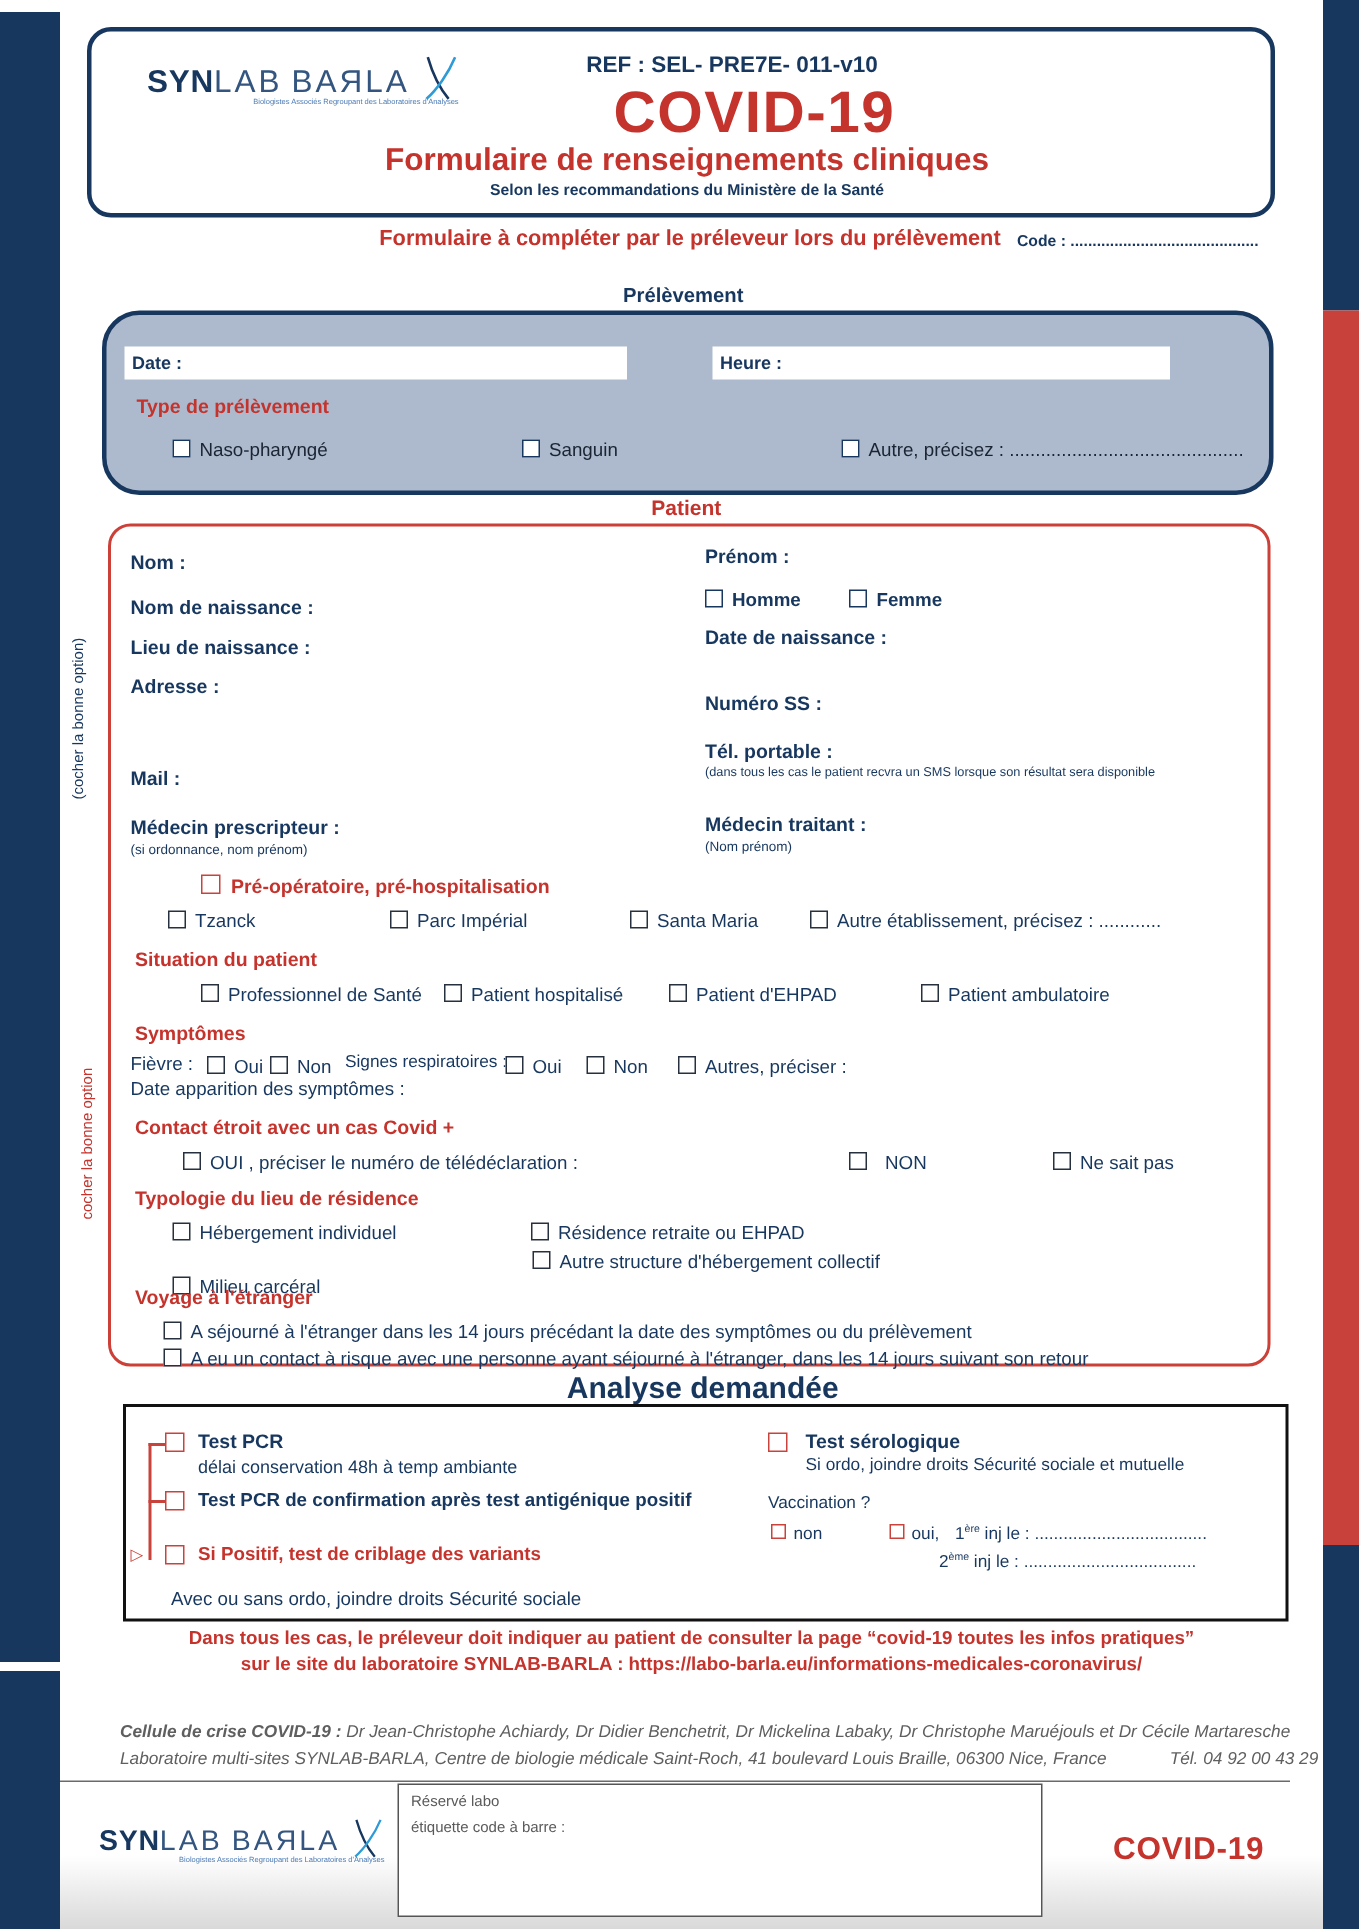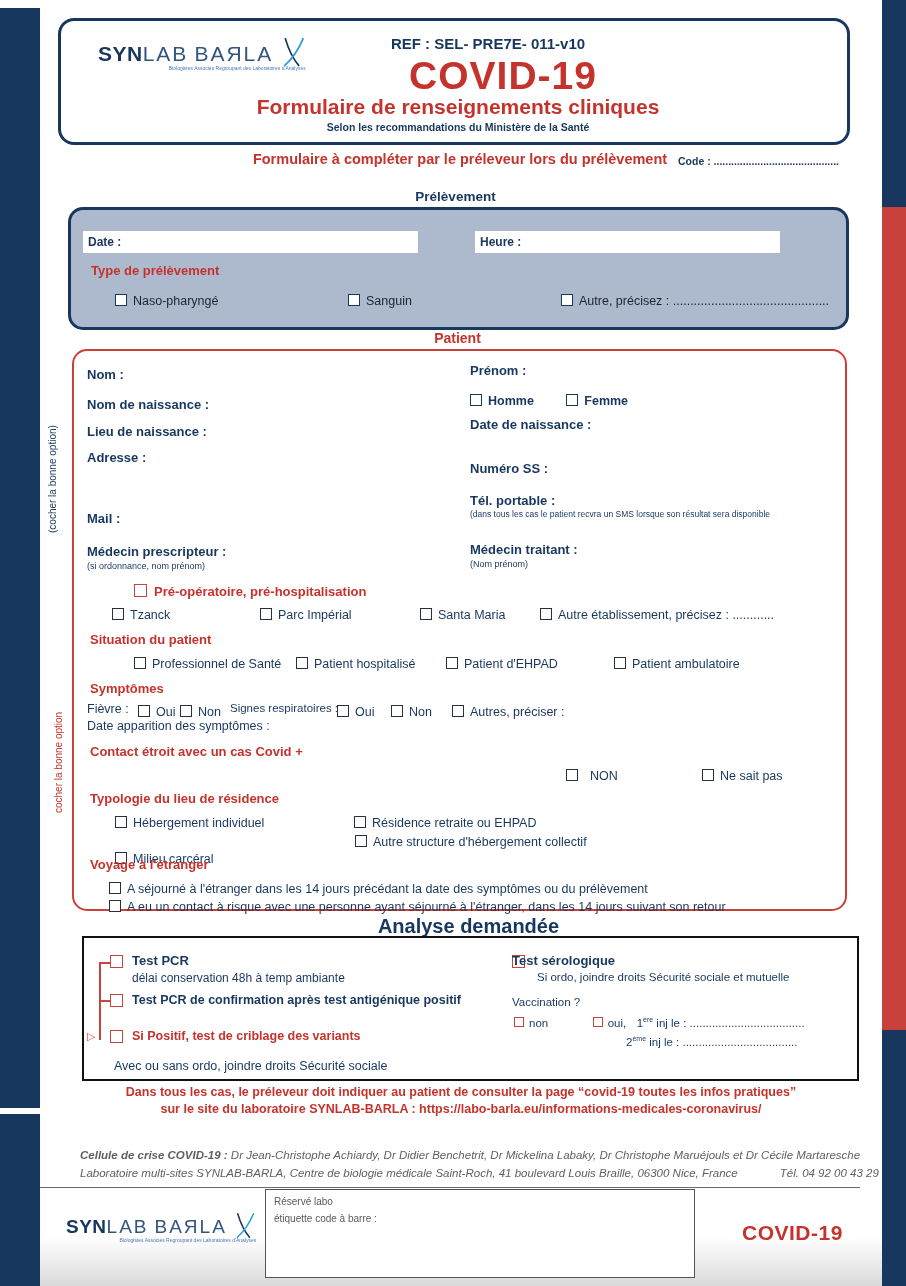--- a/index.html
+++ b/index.html
@@ -22,21 +22,21 @@
       vertical-align:0px;margin-right:5px;}
   
   .hdr-box{position:absolute;left:58px;top:18px;width:786px;height:121px;
            border:3px solid #17375E;border-radius:16px;background:#fff;}
   .logo-syn{font-weight:800;color:#17375E;font-size:21px;letter-spacing:.5px;}
   .logo-rest{font-weight:400;color:#33557F;font-size:21px;letter-spacing:2px;}
   .logo-sp{margin-left:6px;}
   .logo-tag{font-size:5px;color:#4a7ab5;margin-top:-2px;text-align:right;white-space:nowrap;}
   
   .prel-box{position:absolute;left:68px;top:207px;width:775px;height:117px;background:#ADBACD;
-            border:3px solid #17375E;border-radius:15px;}
+            border:3px solid #17375E;border-radius:25px;}
   .white-field{position:absolute;height:22px;background:#fff;font-size:12px;font-weight:bold;
                color:#17375E;line-height:22px;padding-left:5px;box-sizing:border-box;}
   
   .pat-box{position:absolute;left:72px;top:349px;width:771px;height:558px;background:#fff;
            border:2px solid #CC4038;border-radius:15px;}
   .lbl{font-size:13px;font-weight:bold;color:#17375E;white-space:nowrap;}
   .lbl-sm{font-size:9px;color:#17375E;white-space:nowrap;}
   .sec{font-size:13px;font-weight:bold;color:#C5332D;white-space:nowrap;}
   .opt{font-size:12.5px;color:#17375E;white-space:nowrap;}
   .optb{font-size:12.5px;font-weight:bold;color:#17375E;white-space:nowrap;}
@@ -142,20 +142,21 @@
     <div class="abs opt" style="left:13px;top:351px;">Fièvre :</div>
     <div class="abs" style="left:64px;top:351px;"><span class="cb"></span><span class="opt">Oui</span></div>
     <div class="abs" style="left:106px;top:351px;"><span class="cb"></span><span class="opt">Non</span></div>
     <div class="abs opt" style="left:156px;top:351px;font-size:11.5px;">Signes respiratoires :</div>
     <div class="abs" style="left:263px;top:351px;"><span class="cb"></span><span class="opt">Oui</span></div>
     <div class="abs" style="left:317px;top:351px;"><span class="cb"></span><span class="opt">Non</span></div>
     <div class="abs" style="left:378px;top:351px;"><span class="cb"></span><span class="opt">Autres, préciser :</span></div>
     <div class="abs opt" style="left:13px;top:368px;">Date apparition des symptômes :</div>
 
     <div class="abs sec" style="left:16px;top:393px;">Contact étroit avec un cas Covid +</div>
+    <div class="abs" style="left:48px;top:415px;"><span class="cb"></span><span class="opt">OUI , préciser le numéro de télédéclaration :</span></div>
     <div class="abs" style="left:492px;top:415px;"><span class="cb" style="margin-right:12px;"></span><span class="opt">NON</span></div>
     <div class="abs" style="left:628px;top:415px;"><span class="cb"></span><span class="opt">Ne sait pas</span></div>
 
     <div class="abs sec" style="left:16px;top:440px;">Typologie du lieu de résidence</div>
     <div class="abs" style="left:41px;top:462px;"><span class="cb"></span><span class="opt">Hébergement individuel</span></div>
     <div class="abs" style="left:280px;top:462px;"><span class="cb"></span><span class="opt">Résidence retraite ou EHPAD</span></div>
     <div class="abs" style="left:41px;top:470px;margin-top:28px;"><span class="cb"></span><span class="opt">Milieu carcéral</span></div>
     <div class="abs" style="left:281px;top:481px;"><span class="cb"></span><span class="opt">Autre structure d'hébergement collectif</span></div>
 
     <div class="abs sec" style="left:16px;top:506px;">Voyage à l'étranger</div>
@@ -176,21 +177,21 @@
 
     <span class="cbr abs" style="left:26px;top:56px;"></span>
     <div class="abs ana-lbl" style="left:48px;top:55px;font-size:12.5px;">Test PCR de confirmation après test antigénique positif</div>
 
     <span class="cbr abs" style="left:26px;top:92px;"></span>
     <div class="abs" style="left:48px;top:91px;font-size:12.5px;font-weight:bold;color:#C5332D;white-space:nowrap;">Si Positif, test de criblage des variants</div>
 
     <div class="abs ana-txt" style="left:30px;top:121px;font-size:12.5px;">Avec ou sans ordo, joindre droits Sécurité sociale</div>
 
     <span class="cbr abs" style="left:428px;top:17px;"></span>
-    <div class="abs ana-lbl" style="left:428px;top:15px;text-align:center;">Test sérologique</div>
+    <div class="abs ana-lbl" style="left:453px;top:15px;text-align:center;">Test sérologique</div>
     <div class="abs ana-txt" style="left:453px;top:33px;font-size:11.5px;">Si ordo, joindre droits Sécurité sociale et mutuelle</div>
     <div class="abs ana-txt" style="left:428px;top:58px;font-size:11.5px;">Vaccination ?</div>
 
     <div class="abs" style="left:430px;top:75px;white-space:nowrap;">
       <span><span class="cbr-sm"></span><span class="ana-txt" style="font-size:11.5px;">non</span></span>
       <span style="margin-left:40px;"><span class="cbr-sm"></span><span class="ana-txt" style="font-size:11.5px;">oui,</span></span>
       <span class="ana-txt" style="font-size:11.5px;margin-left:6px;"><span>1</span><sup>ère</sup><span> inj le : ....................................</span></span>
     </div>
     <div class="abs ana-txt" style="left:542px;top:97px;font-size:11.5px;"><span>2</span><sup>ème</sup><span> inj le : ....................................</span></div>
   </div>

